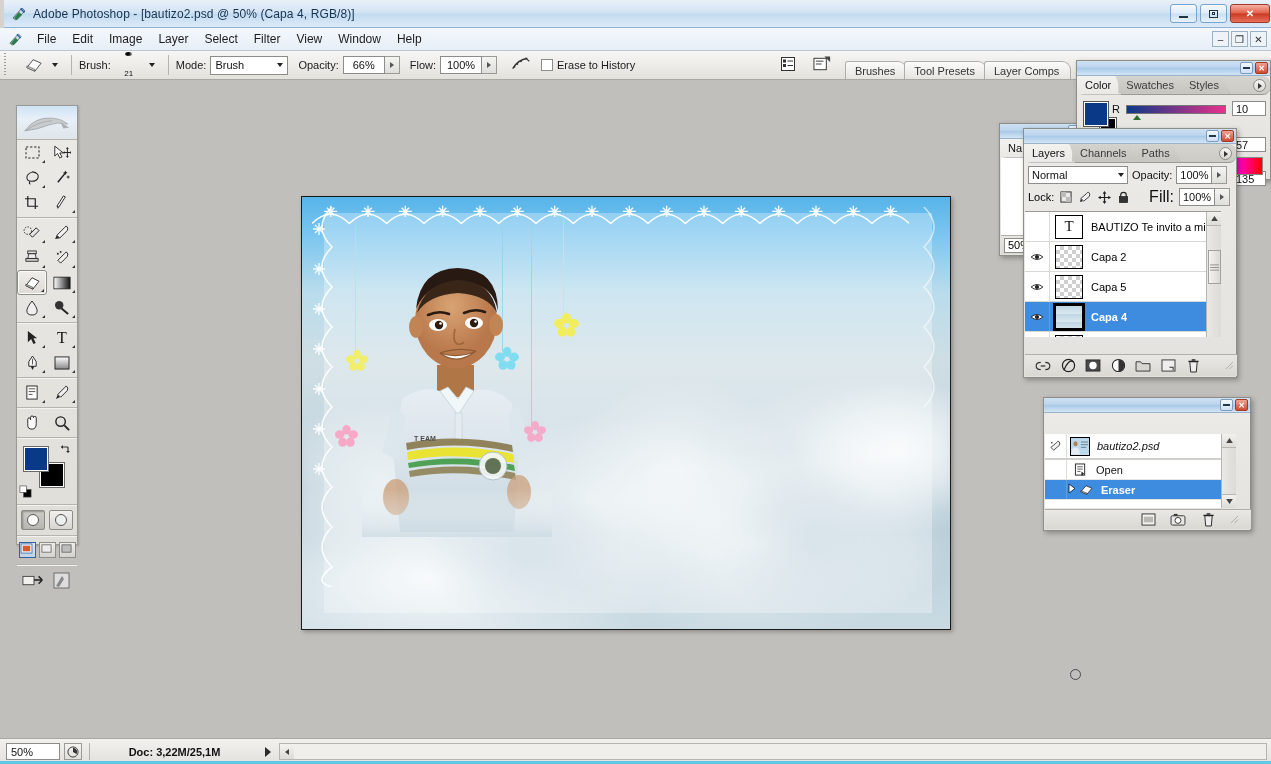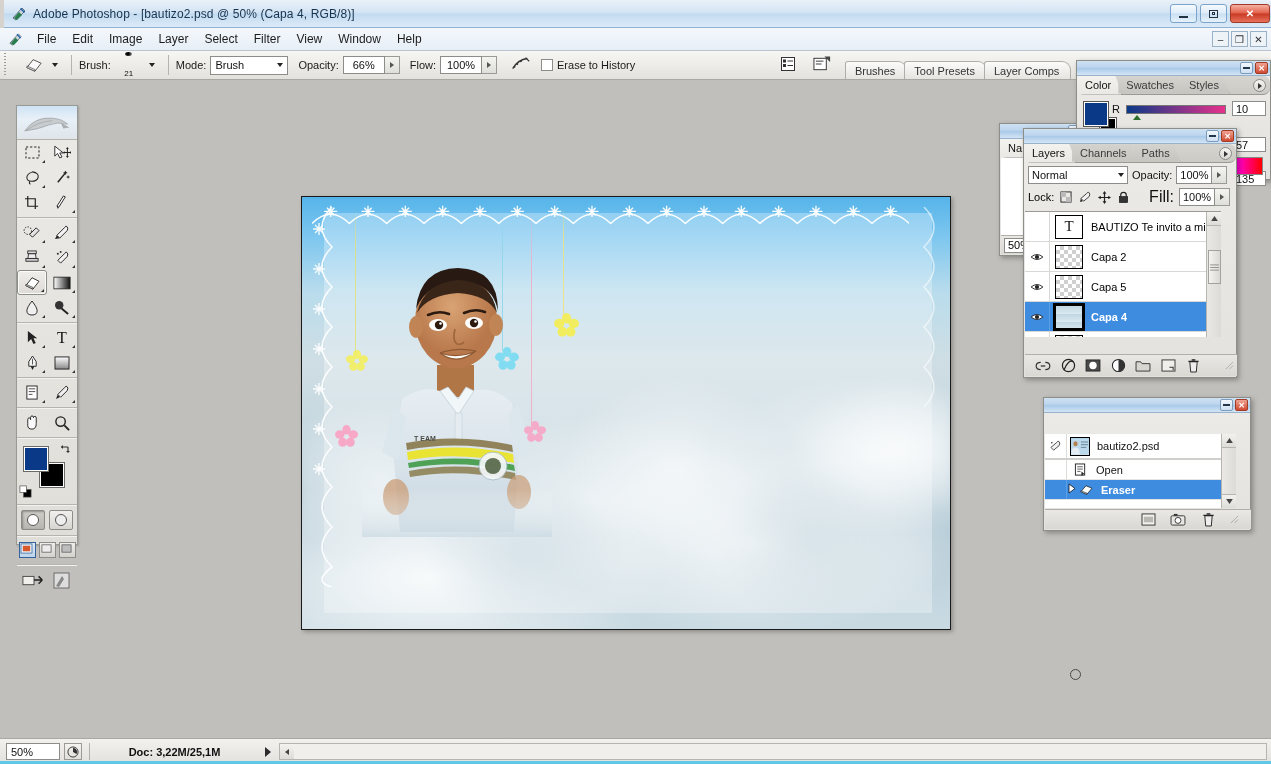--- a/index.html
+++ b/index.html
@@ -1278,21 +1278,21 @@
             </svg>
         </span>
         <span class="hist-thumb" style="height:19px;">
           <svg width="18" height="17" viewBox="0 0 20 18" style="position:absolute;left:0;top:0;">
             <rect width="20" height="18" fill="#bcd9ec"></rect>
             <ellipse cx="5" cy="6" rx="2.4" ry="2.8" fill="#b4804f"></ellipse>
             <path d="M1 12 Q5 8 9 12 L10 18 L0 18 Z" fill="#e3edf3"></path>
             <path d="M11 4 L19 4 M11 7 L19 7 M11 10 L17 10" stroke="#5e7c8e" stroke-width="1"></path>
           </svg>
         </span>
-        <span style="margin-left:7px;">bautizo2.psd</span>
+        <span style="margin-left:7px;font-style:italic;">bautizo2.psd</span>
       </div>
       <div class="hist-row">
         <span class="hist-snapbox"></span>
         <span style="width:20px;display:flex;align-items:center;justify-content:center;margin-left:3px;">
           <svg width="13" height="14" viewBox="0 0 14 15">
               <rect x="1.5" y="1" width="10" height="12" fill="#fff" stroke="#222" stroke-width="1"></rect>
               <path d="M3.5 4 L9.5 4 M3.5 6.5 L9.5 6.5 M3.5 9 L7 9" stroke="#444" stroke-width=".9"></path>
               <path d="M8 9 L8 14 L11 11.5 Z" fill="#222"></path>
             </svg>
         </span>

